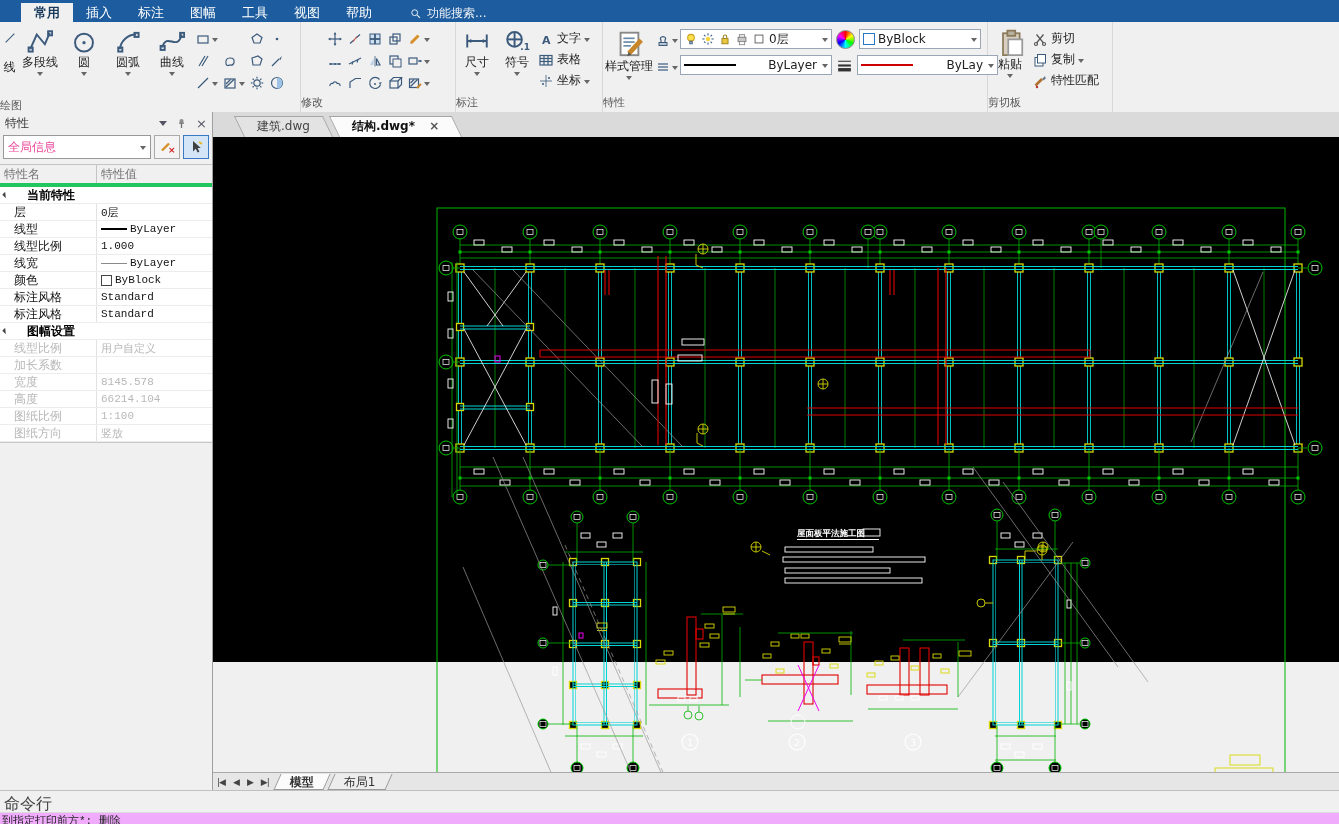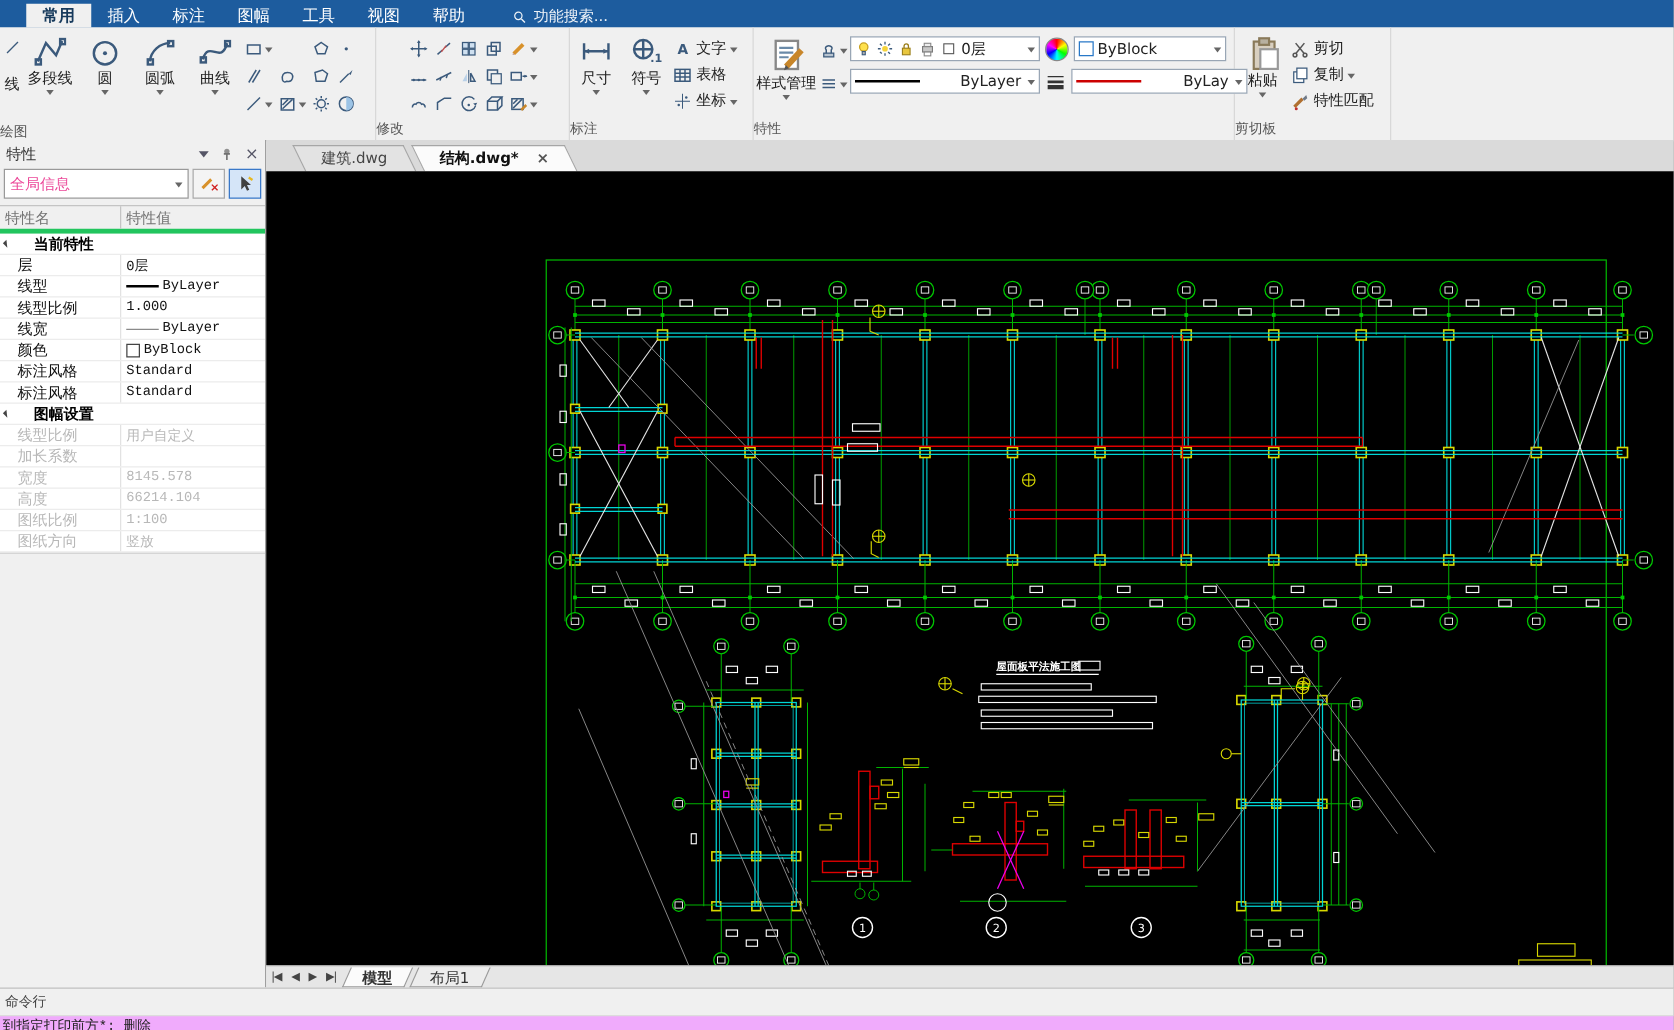--- a/index.html
+++ b/index.html
@@ -73,21 +73,21 @@
   #doctabs{position:absolute;left:213px;top:112px;width:1126px;height:25px;background:#dadada;
            display:flex;align-items:flex-end;padding-left:26px;box-sizing:border-box;font-size:12px}
   .dtab{position:relative;height:21px;line-height:21px;padding:0 18px;color:#444;margin-right:6px}
   .dtab::before{content:"";position:absolute;inset:0;background:#e3e3e3;border:1px solid #a6a6a6;
                 border-bottom:none;transform:skewX(26deg);z-index:0}
   .dtab.active{font-weight:bold;color:#111}
   .dtab.active::before{background:#fbfbfb}
   .dtab span{position:relative;z-index:1}
   .dclose{position:relative;z-index:1;margin-left:10px;color:#555;font-size:12px}
   
-  #canvas{position:absolute;left:213px;top:137px;width:1126px;height:635px;background:#000}
+  #canvas{position:absolute;left:213px;top:137px;width:1126px;height:525px;background:#000}
   svg#cad{display:block}
   svg#cad .g{stroke:#00b400;stroke-width:.8;fill:none}
   svg#cad .c{stroke:#00d5d5;stroke-width:1;fill:none}
   svg#cad .r{stroke:#e00000;stroke-width:1.1;fill:none}
   svg#cad .y{stroke:#d8d800;stroke-width:.9;fill:none}
   svg#cad .w{stroke:#fff;stroke-width:.9;fill:none}
   svg#cad .m{stroke:#f000f0;stroke-width:1;fill:none}
   svg#cad .gr{stroke:#989898;stroke-width:.7;fill:none}
   svg#cad .wt{stroke:#e6e6e6;stroke-width:.9;fill:none}
   svg#cad text.t{fill:#fff;font-family:"DejaVu Sans",sans-serif}
@@ -96,21 +96,21 @@
             border-top:1px solid #a9a9a9;display:flex;align-items:center;font-size:12px;color:#333;box-sizing:border-box}
   .nav{font-size:9px;color:#444;padding:0 4px;letter-spacing:-1px}
   .mtab{position:relative;height:16px;line-height:16px;padding:0 13px;margin-left:4px}
   .mtab::before{content:"";position:absolute;inset:0;background:#ededed;border:1px solid #9a9a9a;
                 border-top:none;transform:skewX(-24deg);z-index:0}
   .mtab.active::before{background:#fbfbfb}
   .mtab.active{font-weight:bold}
   .mtab span{position:relative;z-index:1}
   
   #cmdbar{position:absolute;left:0;top:790px;width:1339px;height:22px;background:#f0f0f0;
-          border-top:1px solid #c0c0c0;color:#444;font-size:11px;padding:3px 0 0 4px;box-sizing:border-box}
+          border-top:1px solid #c0c0c0;color:#444;font-size:16px;padding:3px 0 0 4px;box-sizing:border-box}
   #cmdecho{position:absolute;left:0;top:812px;width:1339px;height:12px;background:#f0abfc;overflow:hidden;
            border-top:1px solid #dcdcdc;font-family:"Liberation Mono","DejaVu Sans Mono",monospace;
            font-size:11px;color:#222;padding-left:2px;box-sizing:border-box}
   #cmdecho span{display:block;margin-top:0px}
 </style>
 </head>
 <body>
 
 <div id="tabbar">
   <span class="appbtn"></span>

